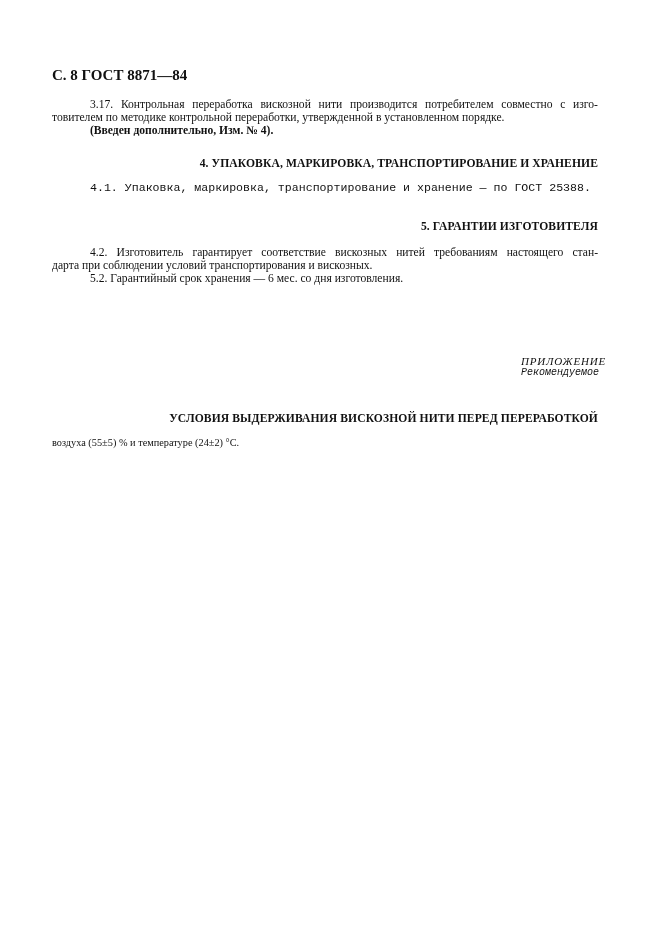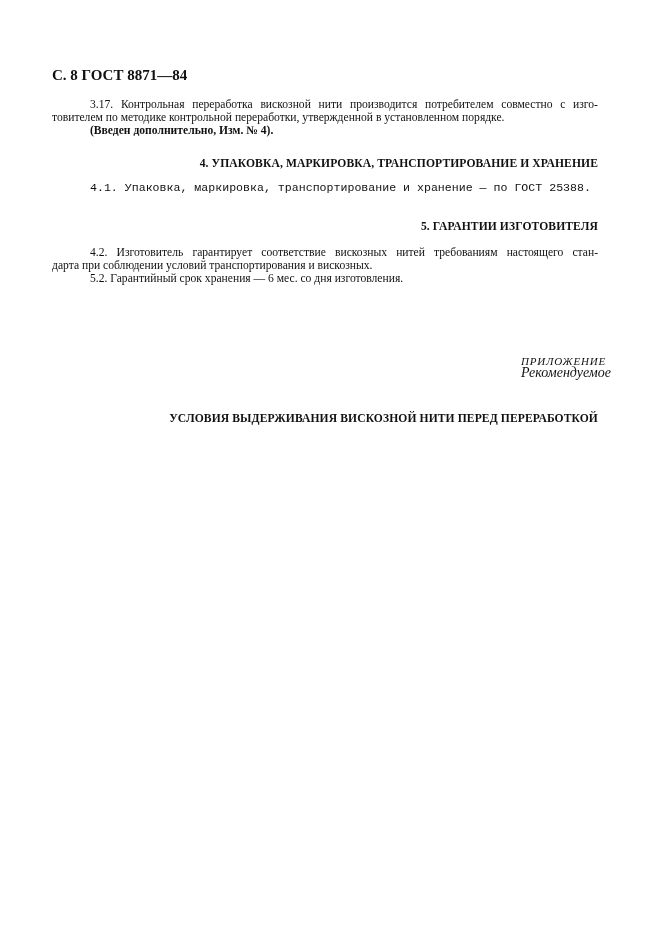--- a/index.html
+++ b/index.html
@@ -69,19 +69,20 @@
 <div class="abs section-title" style="top: 220px;">5.  ГАРАНТИИ ИЗГОТОВИТЕЛЯ</div>
 
 <div class="abs para" style="top: 246px;">
   <span class="line justify indent">4.2.  Изготовитель гарантирует соответствие вискозных нитей требованиям настоящего стан-</span>
   <span class="line">дарта при соблюдении условий транспортирования и вискозных.</span>
   <span class="line indent">5.2.  Гарантийный срок хранения — 6 мес. со дня изготовления.</span>
 </div>
 
 <div class="abs appendix" style="top: 356px; left: 521px;">
   <div style="letter-spacing: 0.8px;">ПРИЛОЖЕНИЕ</div>
-  <div style="font-size: 14px;">Рекомендуемое</div>
+  <div style="font-size: 10px; font-family: Liberation Mono, monospace;">Рекомендуемое</div>
 </div>
 
 <div class="abs section-title" style="top: 412px;">УСЛОВИЯ ВЫДЕРЖИВАНИЯ ВИСКОЗНОЙ НИТИ ПЕРЕД ПЕРЕРАБОТКОЙ</div>
 
 <div class="abs small-para" style="top: 437px;">
+  <span class="line" style="display:block;">воздуха (55±5) % и температуре (24±2) °С.</span>
 </div>
 
 </body></html>

